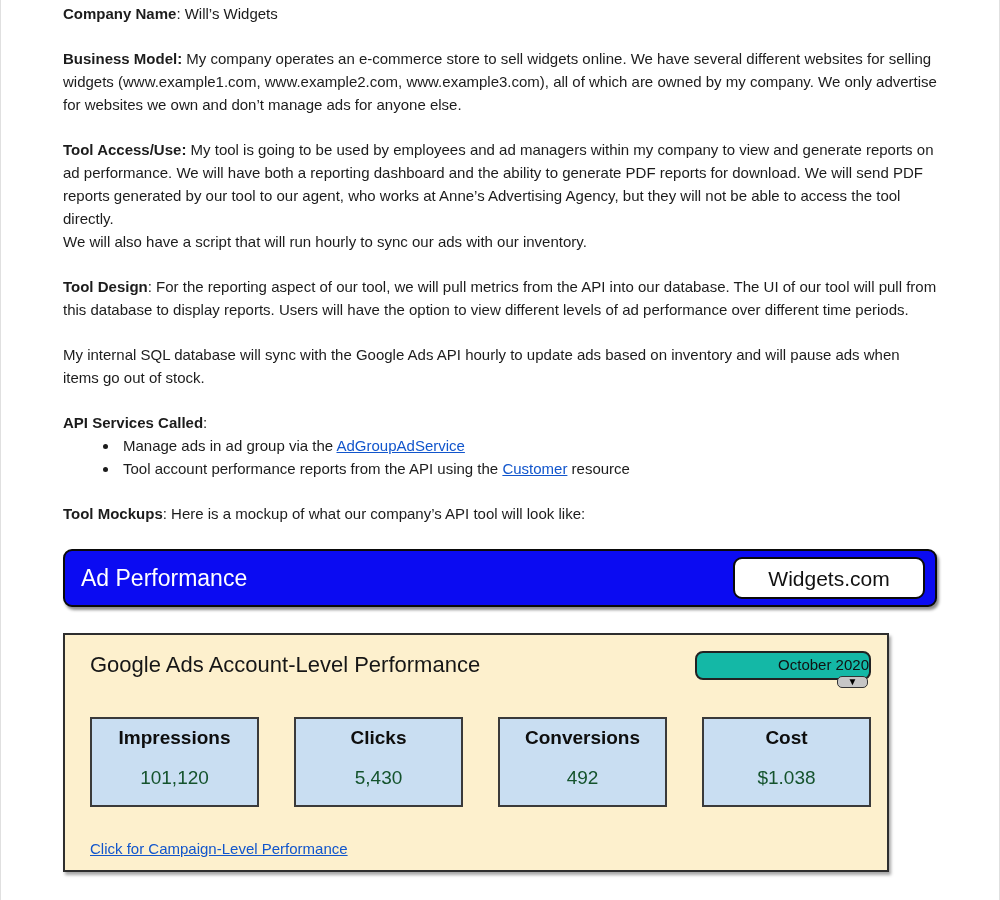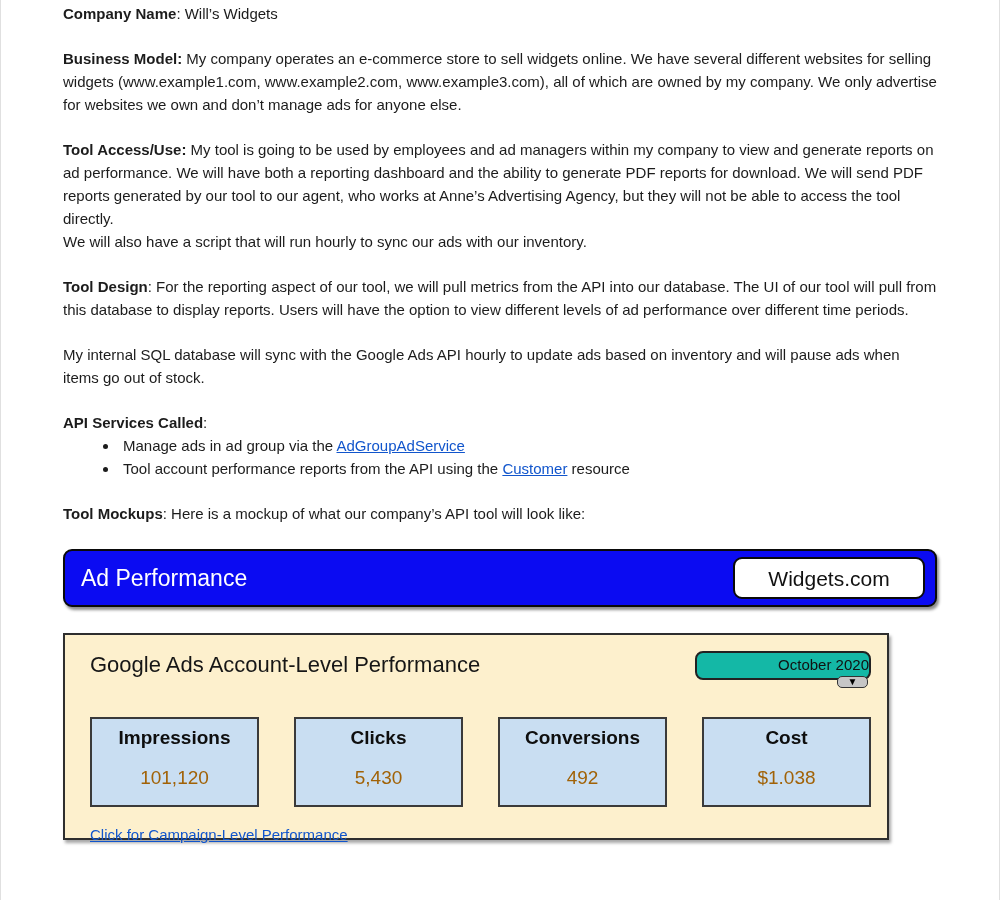--- a/index.html
+++ b/index.html
@@ -66,21 +66,21 @@
     display: flex;
     align-items: center;
     justify-content: center;
     cursor: pointer;
   }
 
   
   .panel {
     margin-top: 26px;
     width: 826px;
-    height: 207px;
+    height: 239px;
     background: var(--panel-tan, #fdf0cd);
     border: 2px solid #2e2e2e;
     box-shadow: 2px 3px 3px rgba(0,0,0,0.35);
     padding: 16px 16px 0 25px;
   }
   .panel-head {
     display: flex;
     justify-content: space-between;
     align-items: flex-start;
   }
@@ -130,23 +130,23 @@
     height: 90px;
     background: var(--card-blue, #c9def2);
     border: 2px solid #3a3a3a;
     display: flex;
     flex-direction: column;
     align-items: center;
     justify-content: space-between;
     padding: 7px 0 16px 0;
   }
   .metric-label { font-size: 19px; font-weight: 700; color: #0e0e0e; }
-  .metric-value { font-size: 19px; color: #a16207; }
-
-  .panel-link-row { margin-top: 16px; }
+  .metric-value { font-size: 19px; color: #14532d; }
+
+  .panel-link-row { margin-top: 30px; }
   .panel-link { font-size: 15px; }
 </style>
 </head>
 <body>
 
 <div class="page">
   <div class="content">
 
     <p class="para">
       <span class="lead">Company Name</span><span>: Will’s Widgets</span>

